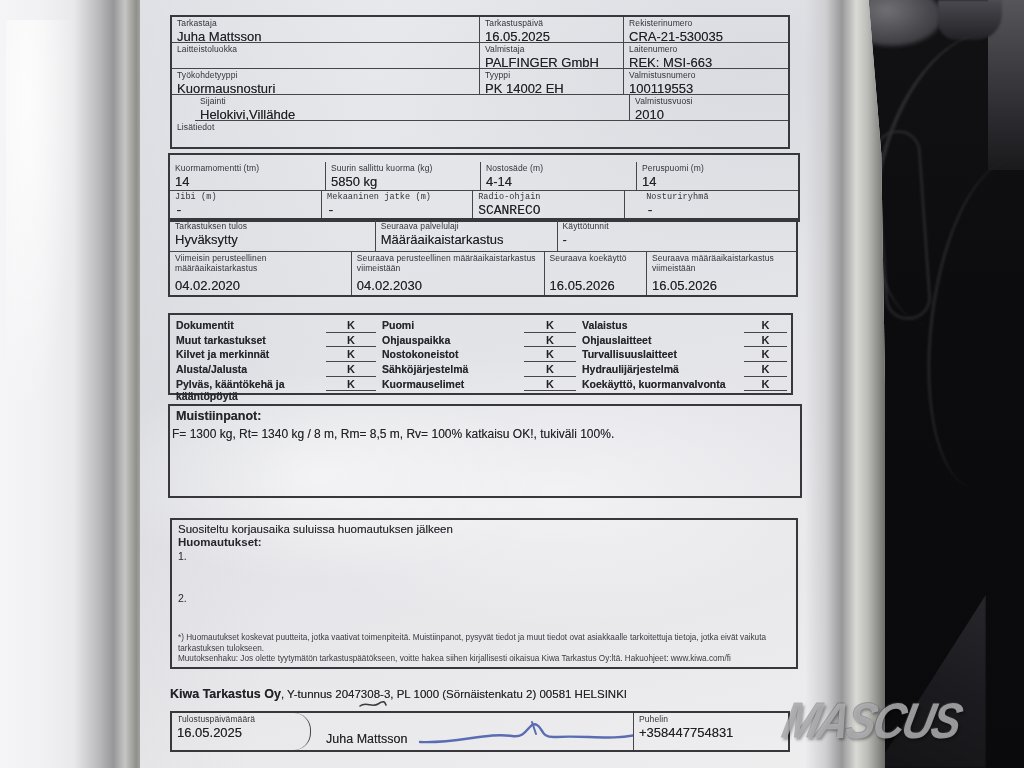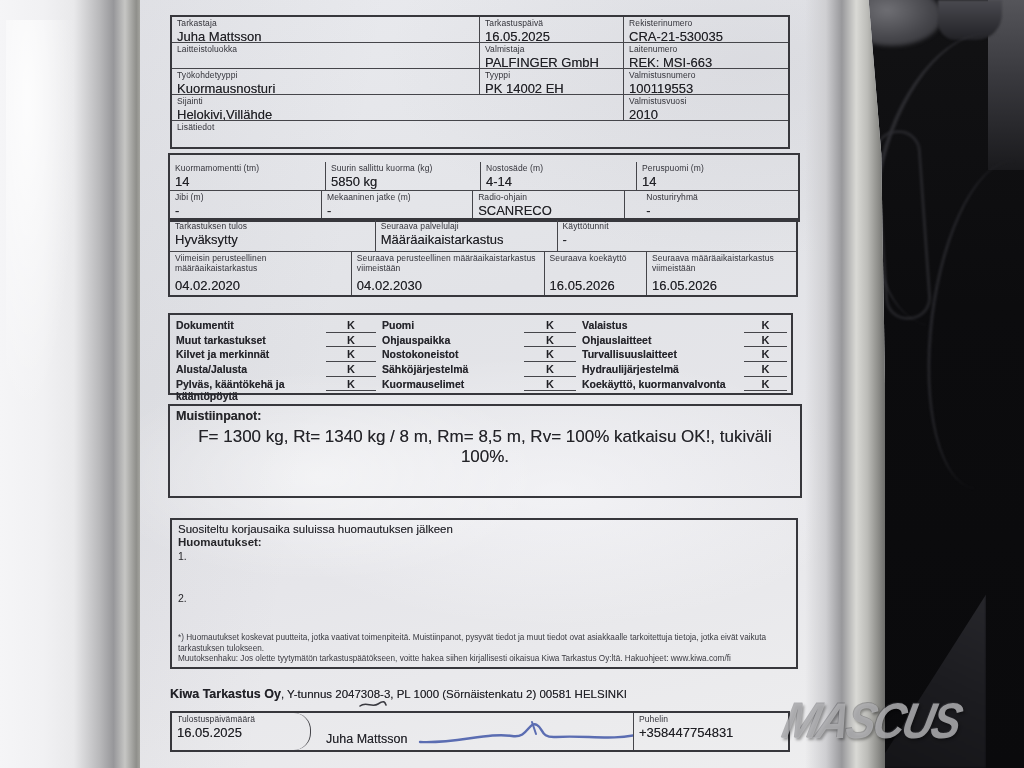--- a/index.html
+++ b/index.html
@@ -52,21 +52,21 @@
   .fcell:last-child { border-right:none; }
   .fl { font-size:8.5px; color:#33333a; letter-spacing:.1px; line-height:1.15; }
   .fv { font-size:13px; color:#1f1f24; line-height:1.1; margin-top:1px; text-shadow:0 0 .4px rgba(20,20,25,.55); }
   .fv.bottom { margin-top:auto; padding-bottom:1px; }
   
   .check-grid { display:grid; grid-template-columns:150px 56px 142px 58px 162px 49px; padding:4px 2px 2px 6px; row-gap:1px; }
   .ck-label { font-size:10.5px; font-weight:bold; color:#26262c; line-height:1.2; text-shadow:0 0 .4px rgba(20,20,25,.5); }
   .ck-val { font-size:11px; font-weight:bold; text-align:center; border-bottom:1.5px solid #45454a; line-height:1.15; align-self:start; margin-right:6px; color:#1f1f24; }
   
   .notes-title { font-size:12.5px; font-weight:bold; padding:3px 6px 0; text-shadow:0 0 .4px rgba(20,20,25,.5); }
-  .notes-text { font-size:17px; padding:4px 2px 0; color:#232328; text-shadow:0 0 .4px rgba(20,20,25,.45);text-align:center; }
+  .notes-text { font-size:12px; padding:4px 2px 0; color:#232328; text-shadow:0 0 .4px rgba(20,20,25,.45); }
   
   .rem-wrap { display:flex; flex-direction:column; height:100%; padding:3px 6px 2px; }
   .rem-intro { font-size:11.5px; color:#26262c; text-shadow:0 0 .4px rgba(20,20,25,.45); }
   .rem-title { font-size:11.5px; font-weight:bold; margin-top:1px; }
   .rem-item1 { font-size:10.5px; margin-top:2px; }
   .rem-item2 { font-size:10.5px; margin-top:30px; }
   .rem-foot { margin-top:auto; font-size:8.2px; line-height:1.3; color:#3a3a40; }
   
   .company-line { position:absolute; font-size:11.5px; color:#222228; text-shadow:0 0 .4px rgba(20,20,25,.5); }
   .company-line b { font-size:12.5px; }
@@ -131,21 +131,21 @@
       </div>
       <div class="fcell" style="width:145px;">
         <span class="fl">Tyyppi</span>
         <span class="fv">PK 14002 EH</span>
       </div>
       <div class="fcell" style="width:165px;">
         <span class="fl">Valmistusnumero</span>
         <span class="fv">100119553</span>
       </div>
     </div>
-    <div class="row" style="height:26px;">
+    <div class="row" style="height:26px;margin-left:23px;">
       <div class="fcell" style="width:455px;">
         <span class="fl">Sijainti</span>
         <span class="fv">Helokivi,Villähde</span>
       </div>
       <div class="fcell" style="width:165px;">
         <span class="fl">Valmistusvuosi</span>
         <span class="fv">2010</span>
       </div>
     </div>
     <div class="row" style="height:26px;">
@@ -168,21 +168,21 @@
       </div>
       <div class="fcell" style="width:157px;">
         <span class="fl">Nostosäde (m)</span>
         <span class="fv">4-14</span>
       </div>
       <div class="fcell" style="width:162px;">
         <span class="fl">Peruspuomi (m)</span>
         <span class="fv">14</span>
       </div>
     </div>
-    <div class="row" style="height:29px;">
+    <div class="row" style="height:29px;font-family:Liberation Mono, monospace;">
       <div class="fcell" style="width:157px;">
         <span class="fl">Jibi (m)</span>
         <span class="fv">-</span>
       </div>
       <div class="fcell" style="width:156px;">
         <span class="fl">Mekaaninen jatke (m)</span>
         <span class="fv">-</span>
       </div>
       <div class="fcell" style="width:157px;">
         <span class="fl">Radio-ohjain</span>

